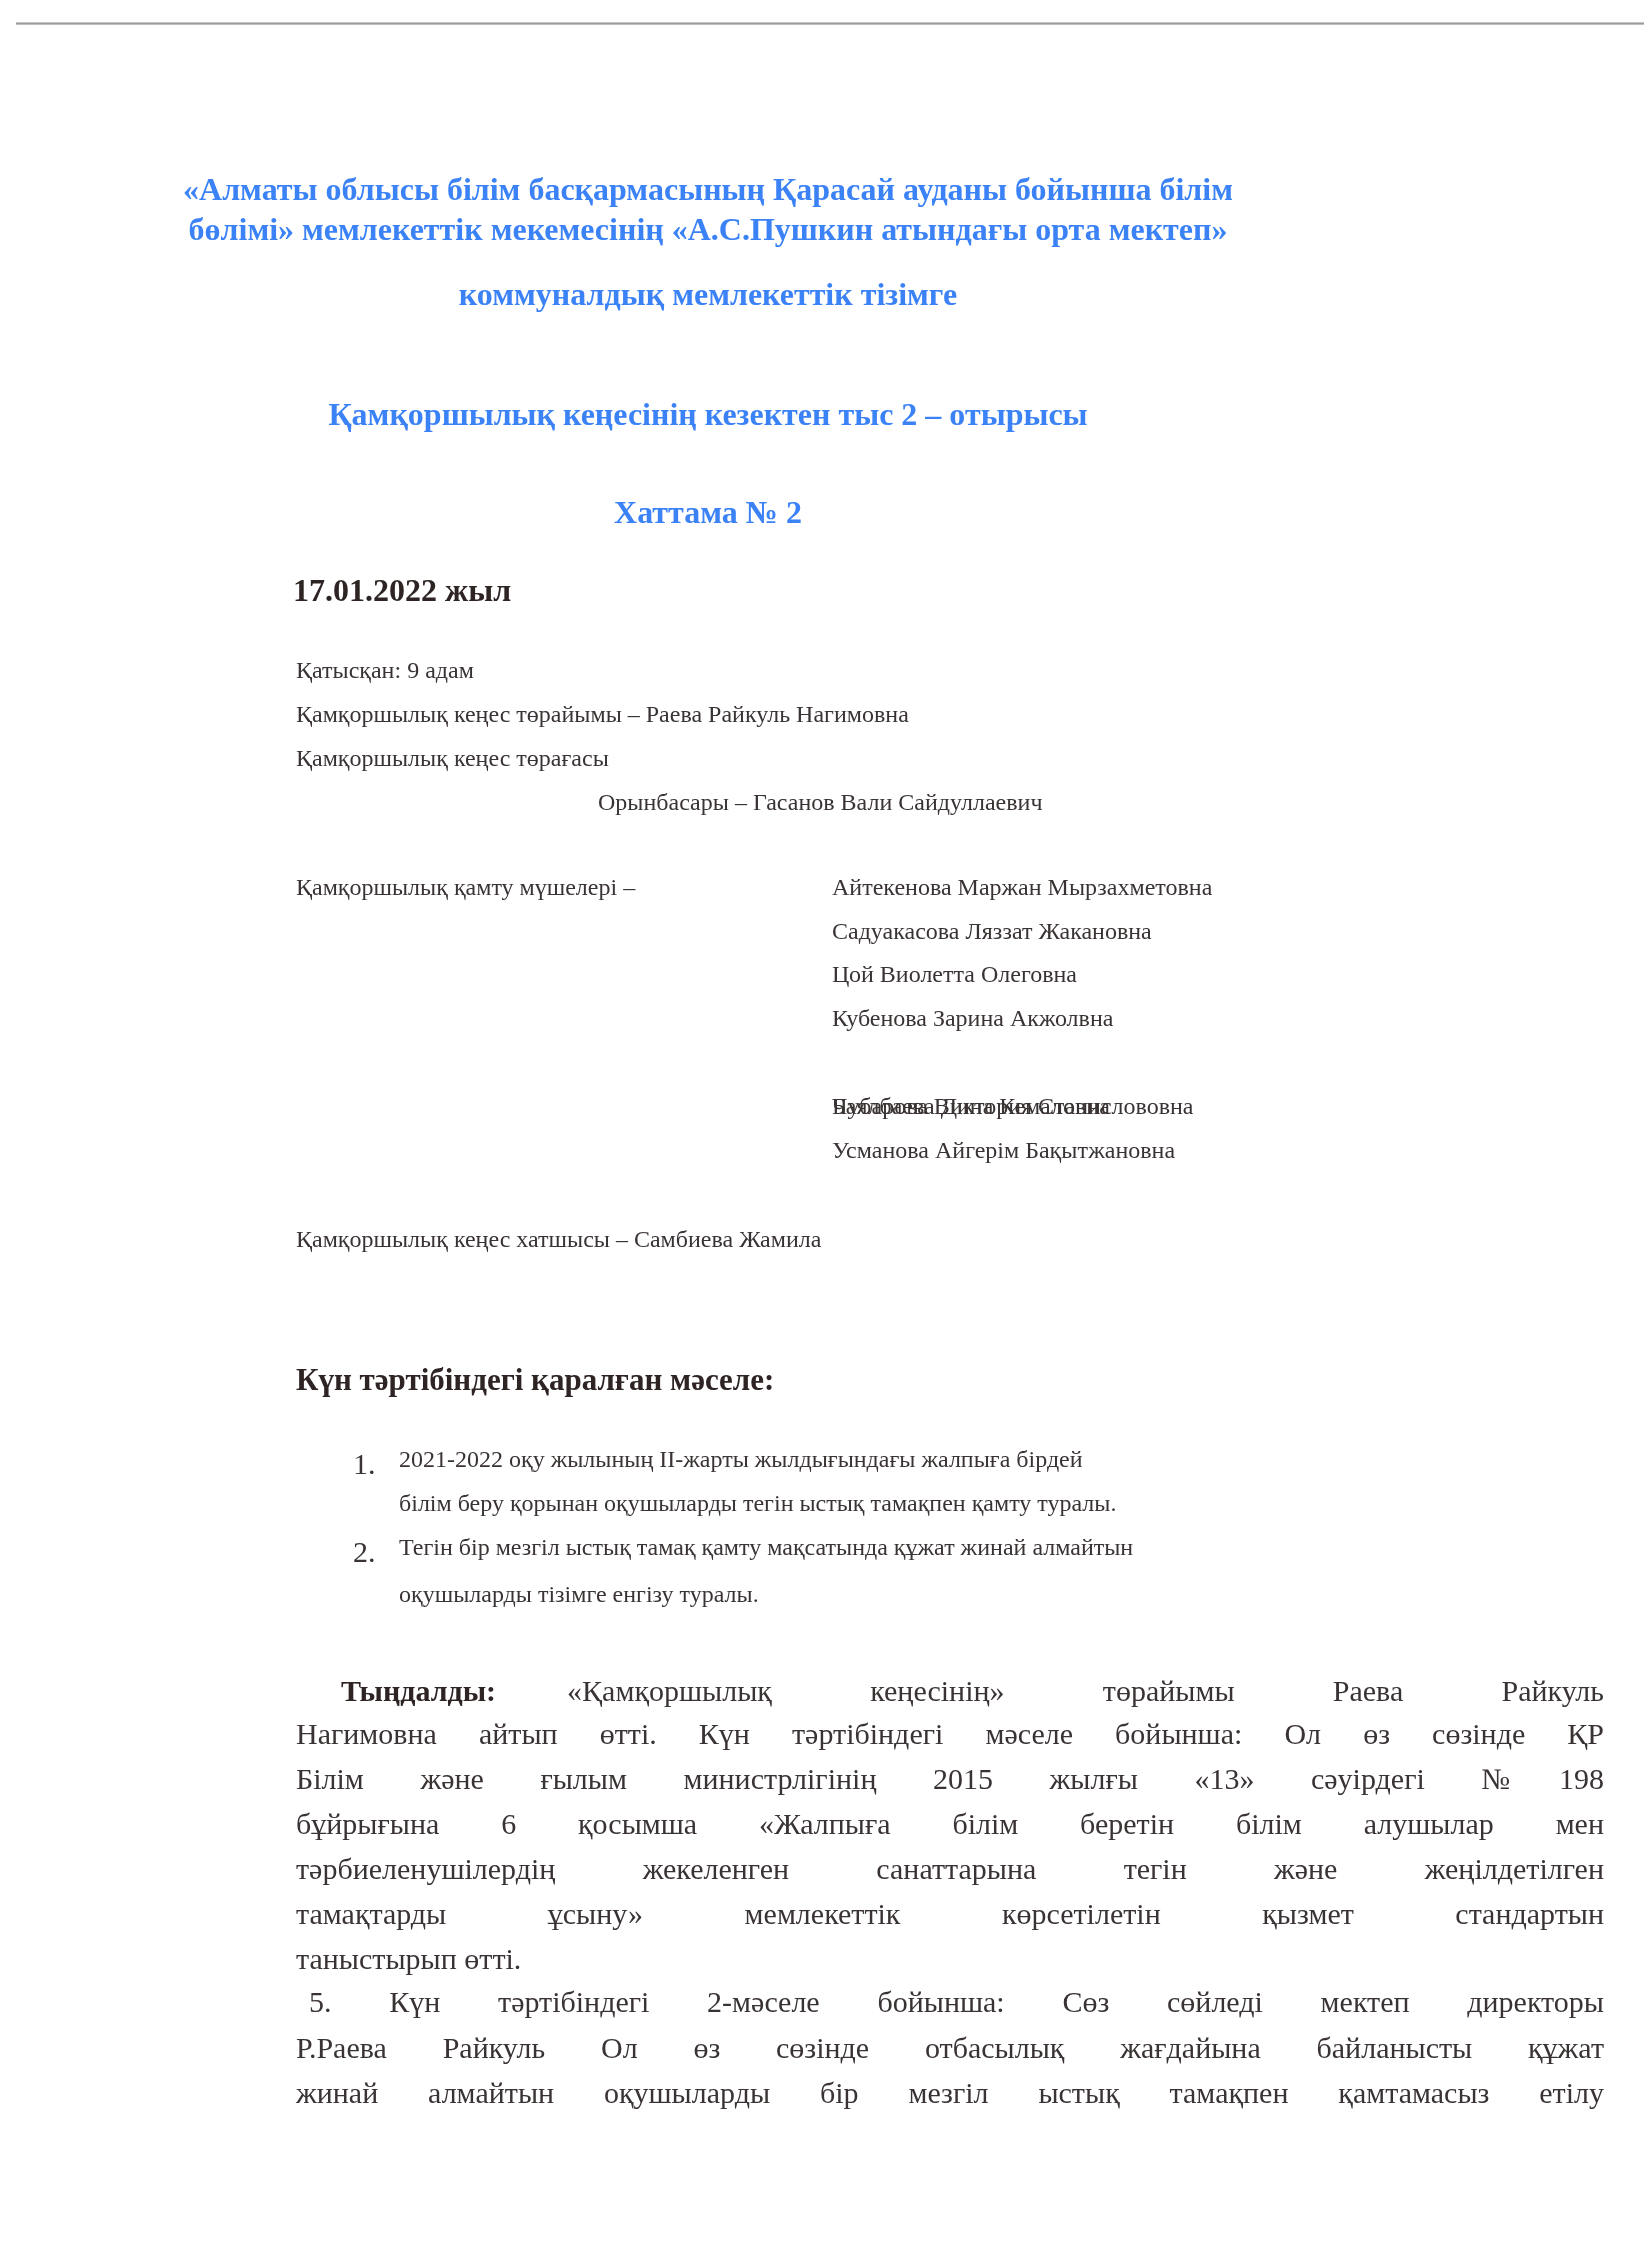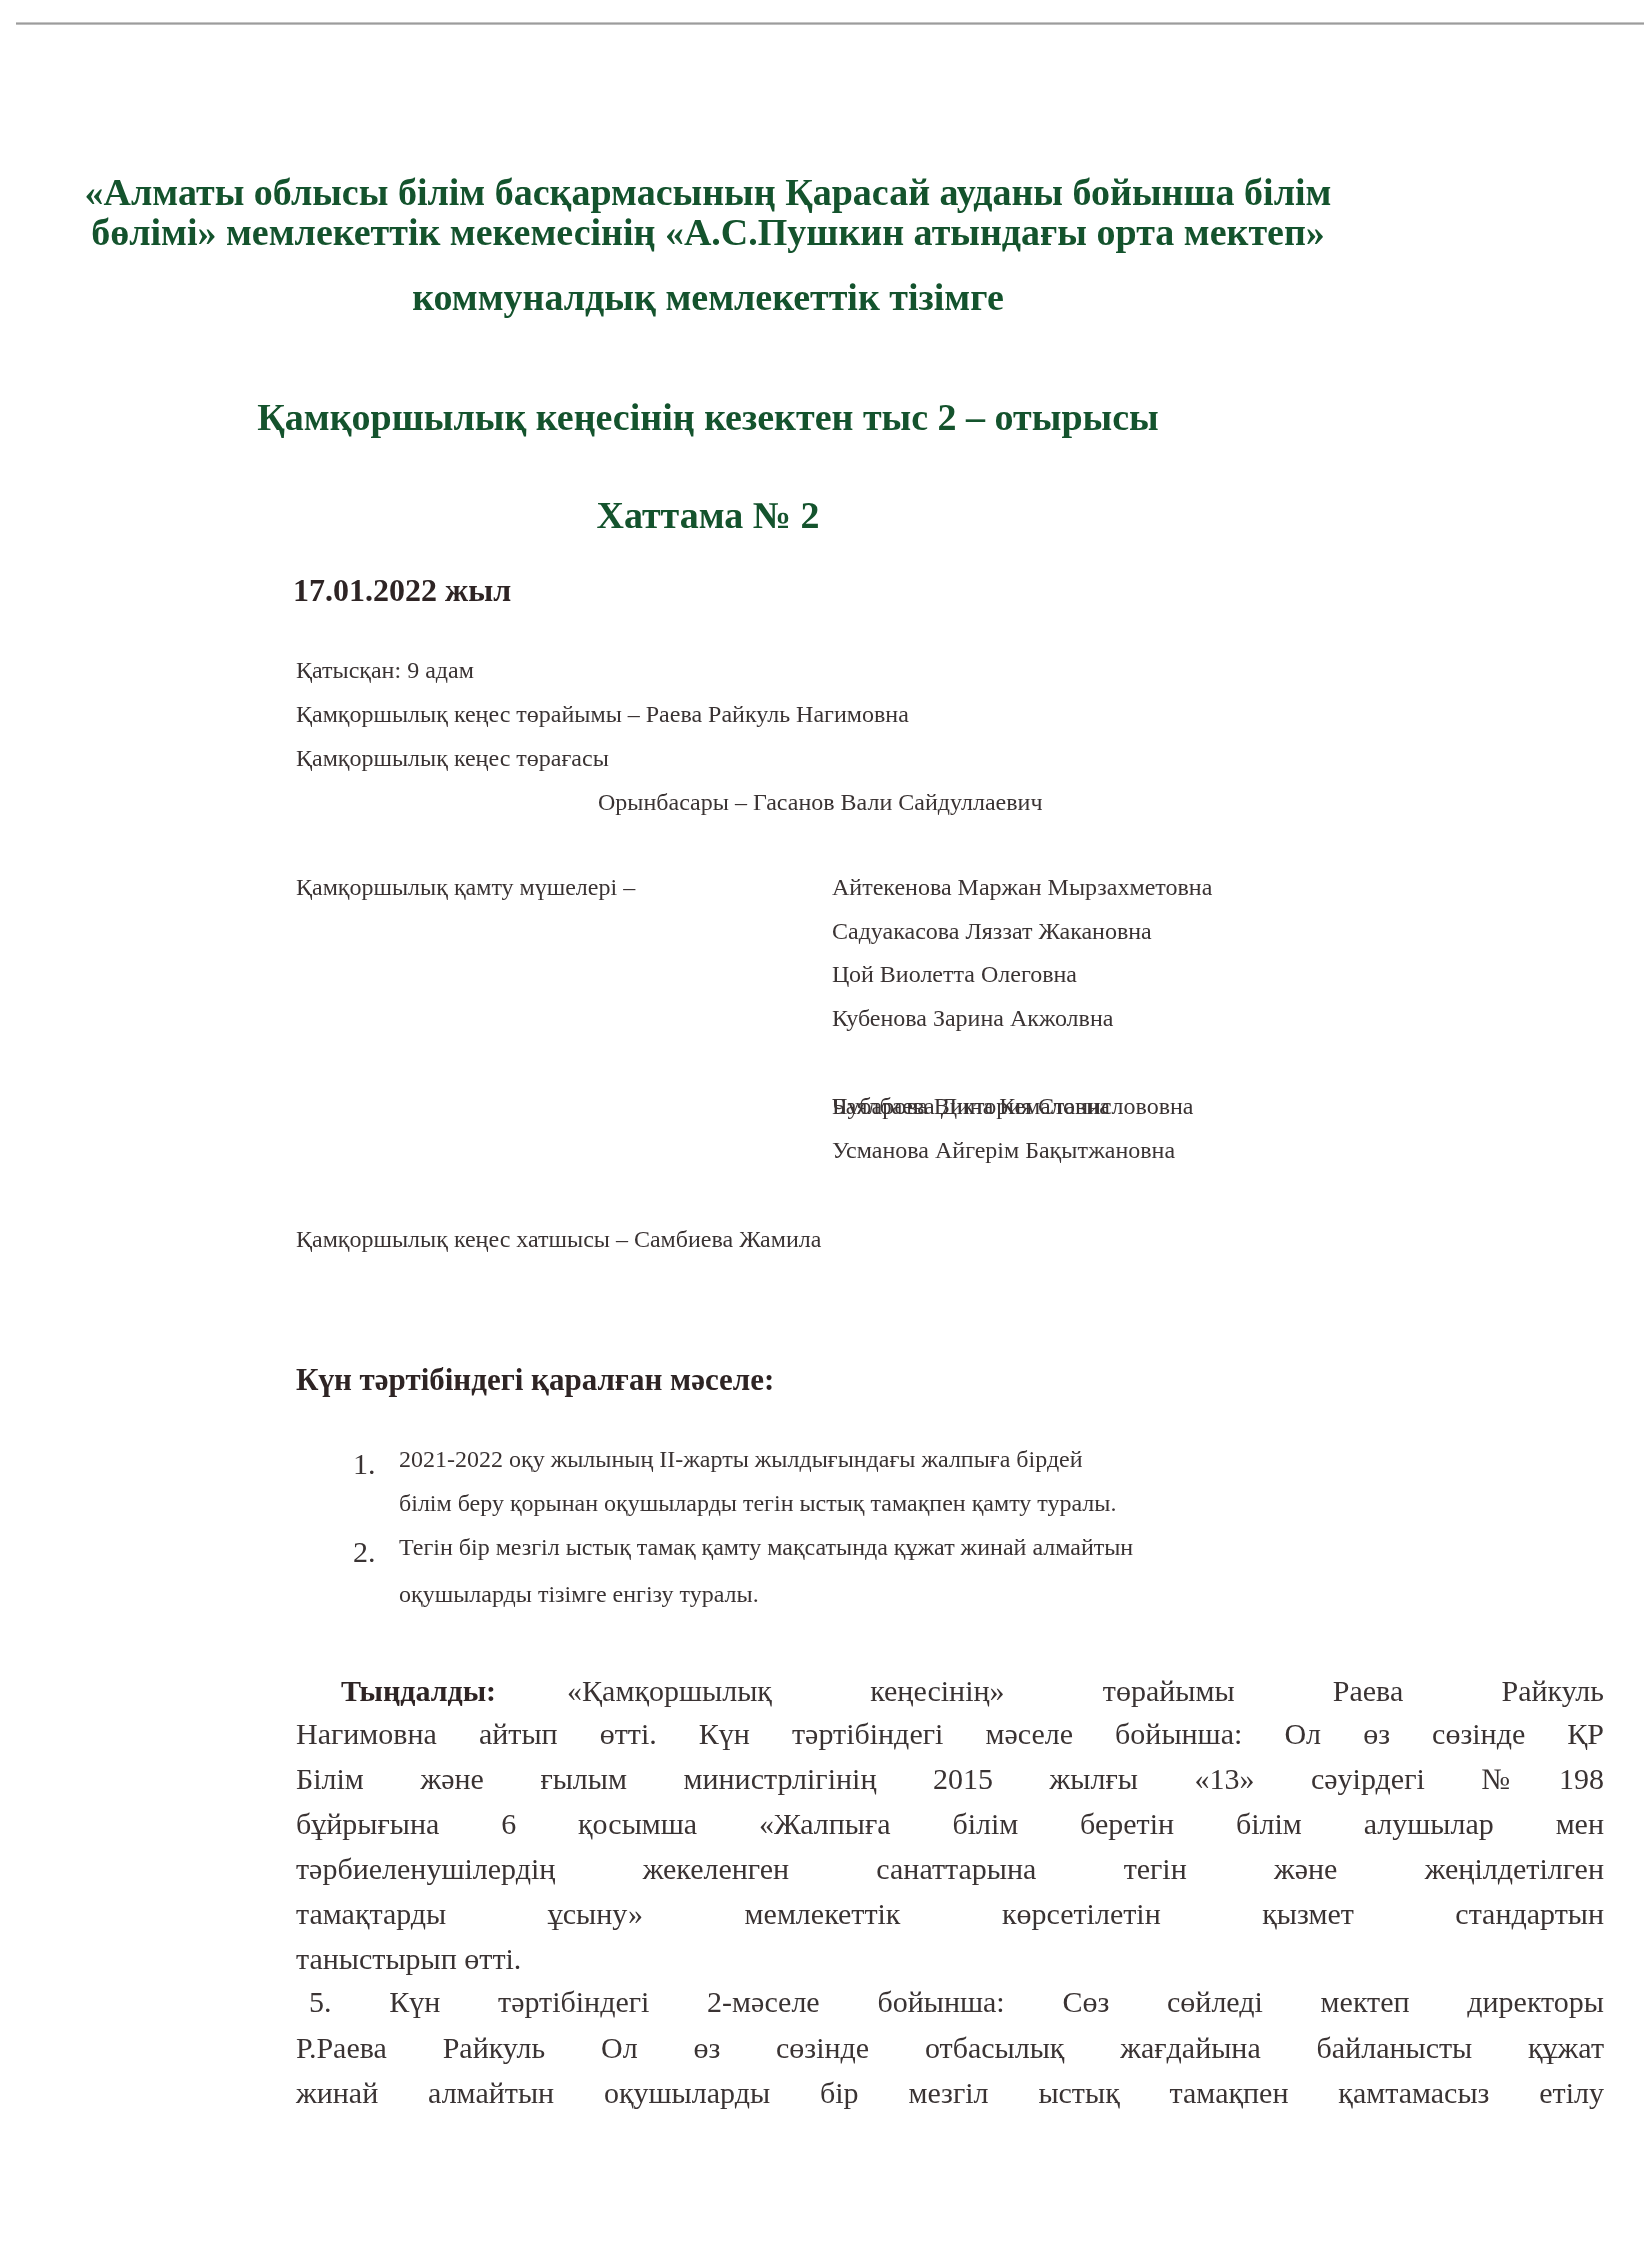--- a/index.html
+++ b/index.html
@@ -9,21 +9,21 @@
       font-family: "Liberation Serif", serif;
       color: #2b2424;
     }
     .scan-edge {
       position: absolute; left: 16px; top: 22px; width: 1628px; height: 2.6px;
       background: linear-gradient(to bottom, #d8d8d8, #9c9c9c, #d0d0d0);
     }
     .abs { position: absolute; white-space: nowrap; }
     .title {
       position: absolute; left: 0; width: 1416px; text-align: center;
-      font-weight: bold; font-size: 38px; line-height: 1; color: #14532d;
+      font-weight: bold; font-size: 32px; line-height: 1; color: #3b82f6;
     }
     .text { font-size: 24px; line-height: 1; color: #3a3333; }
     .bold { font-weight: bold; color: #2e2424; }
     .justify {
       position: absolute; left: 296px; width: 1308px;
       font-size: 30px; color: #3a3333;
       text-align: justify; text-align-last: justify; white-space: normal;
       line-height: 1;
     }
     .last-left { text-align-last: left; }

